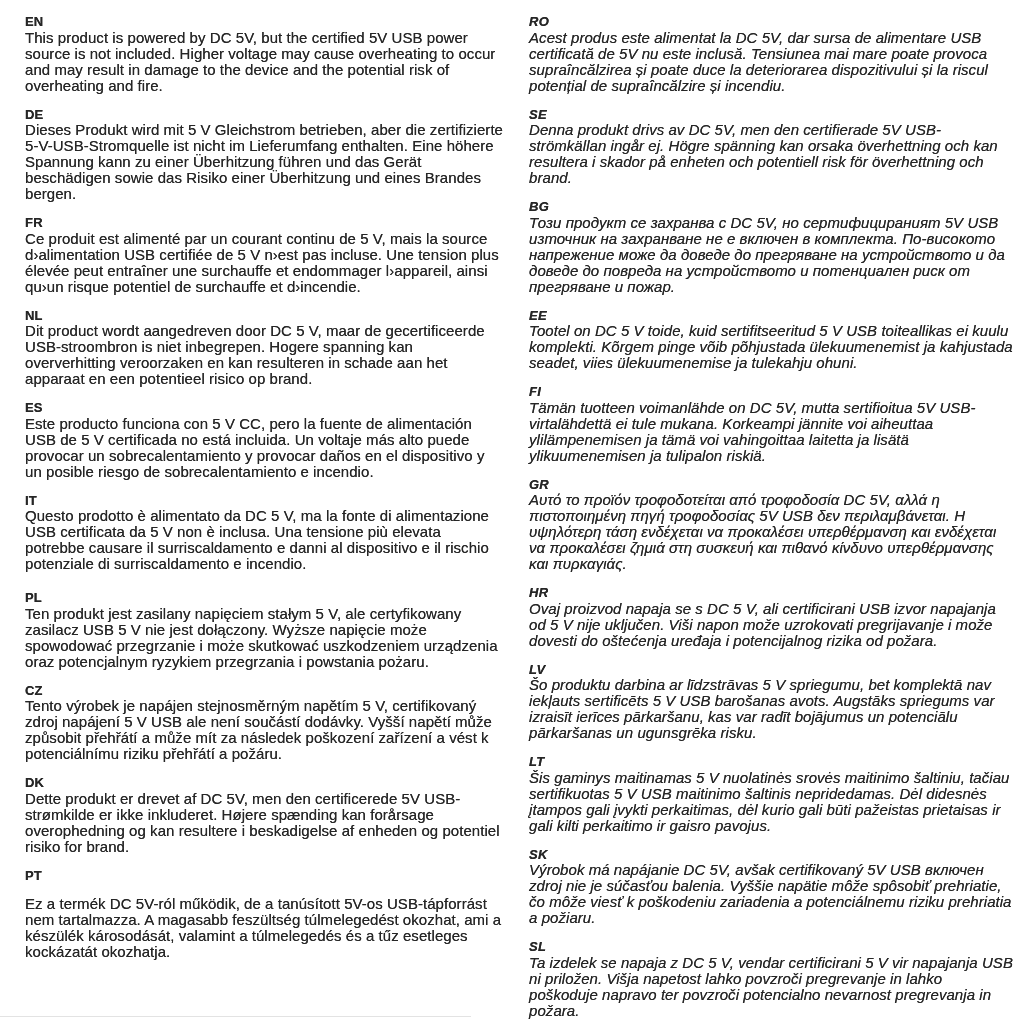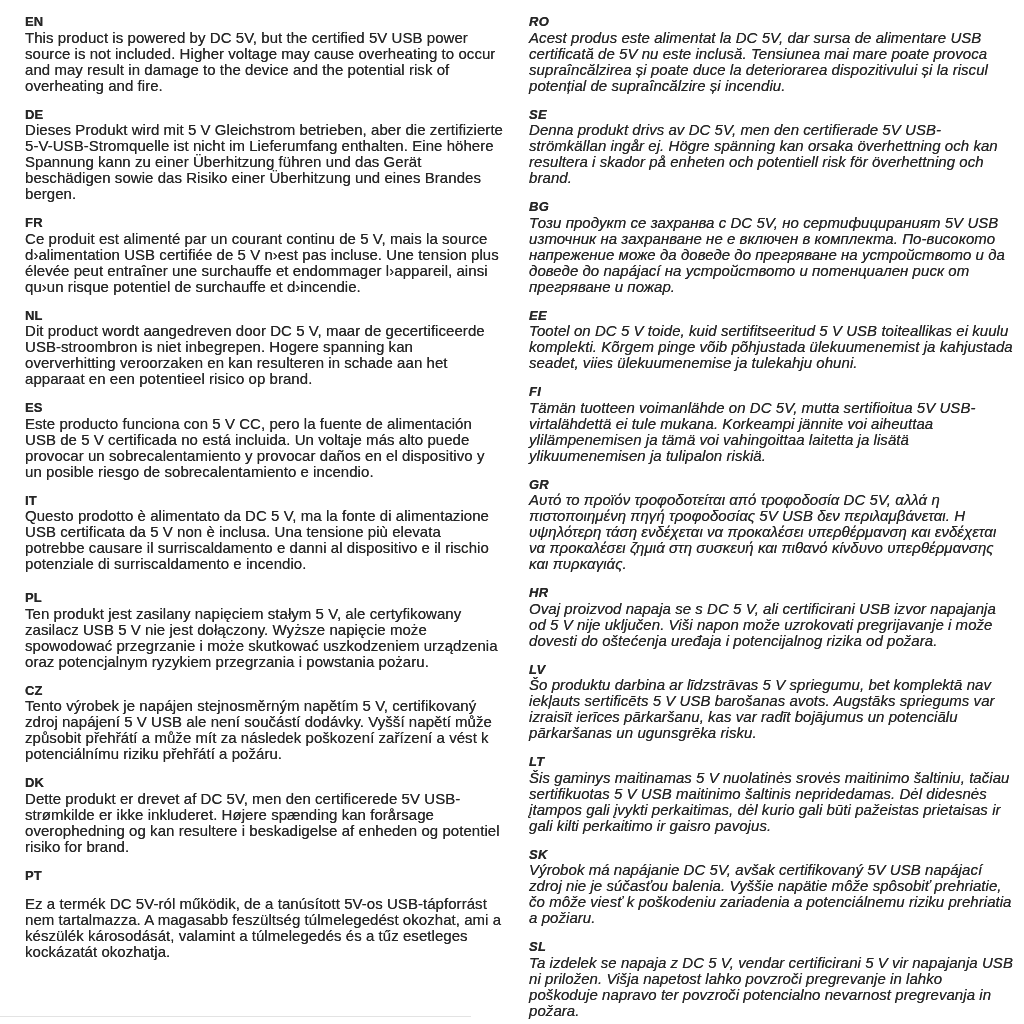--- a/index.html
+++ b/index.html
@@ -109,21 +109,21 @@
       <div class="block">
         <div class="code">RO</div>
         <div class="text">Acest produs este alimentat la DC 5V, dar sursa de alimentare USB certificată de 5V nu este inclusă. Tensiunea mai mare poate provoca supraîncălzirea și poate duce la deteriorarea dispozitivului și la riscul potențial de supraîncălzire și incendiu.</div>
       </div>
       <div class="block">
         <div class="code">SE</div>
         <div class="text">Denna produkt drivs av DC 5V, men den certifierade 5V USB-strömkällan ingår ej. Högre spänning kan orsaka överhettning och kan resultera i skador på enheten och potentiell risk för överhettning och brand.</div>
       </div>
       <div class="block">
         <div class="code">BG</div>
-        <div class="text">Този продукт се захранва с DC 5V, но сертифицираният 5V USB източник на захранване не е включен в комплекта. По-високото напрежение може да доведе до прегряване на устройството и да доведе до napájací на устройството и потенциален риск от прегряване и пожар.</div>
+        <div class="text">Този продукт се захранва с DC 5V, но сертифицираният 5V USB източник на захранване не е включен в комплекта. По-високото напрежение може да доведе до прегряване на устройството и да доведе до повреда на устройството и потенциален риск от прегряване и пожар.</div>
       </div>
       <div class="block">
         <div class="code">EE</div>
         <div class="text">Tootel on DC 5 V toide, kuid sertifitseeritud 5 V USB toiteallikas ei kuulu komplekti. Kõrgem pinge võib põhjustada ülekuumenemist ja kahjustada seadet, viies ülekuumenemise ja tulekahju ohuni.</div>
       </div>
       <div class="block">
         <div class="code">FI</div>
         <div class="text">Tämän tuotteen voimanlähde on DC 5V, mutta sertifioitua 5V USB-virtalähdettä ei tule mukana. Korkeampi jännite voi aiheuttaa ylilämpenemisen ja tämä voi vahingoittaa laitetta ja lisätä ylikuumenemisen ja tulipalon riskiä.</div>
       </div>
       <div class="block">
@@ -137,21 +137,21 @@
       <div class="block">
         <div class="code">LV</div>
         <div class="text">Šo produktu darbina ar līdzstrāvas 5 V spriegumu, bet komplektā nav iekļauts sertificēts 5 V USB barošanas avots. Augstāks spriegums var izraisīt ierīces pārkaršanu, kas var radīt bojājumus un potenciālu pārkaršanas un ugunsgrēka risku.</div>
       </div>
       <div class="block">
         <div class="code">LT</div>
         <div class="text">Šis gaminys maitinamas 5 V nuolatinės srovės maitinimo šaltiniu, tačiau sertifikuotas 5 V USB maitinimo šaltinis nepridedamas. Dėl didesnės įtampos gali įvykti perkaitimas, dėl kurio gali būti pažeistas prietaisas ir gali kilti perkaitimo ir gaisro pavojus.</div>
       </div>
       <div class="block">
         <div class="code">SK</div>
-        <div class="text">Výrobok má napájanie DC 5V, avšak certifikovaný 5V USB napájací zdroj nie je súčasťou balenia. Vyššie napätie môže spôsobiť prehriatie, čo môže viesť k poškodeniu zariadenia a potenciálnemu riziku prehriatia a požiaru.</div>
+        <div class="text">Výrobok má napájanie DC 5V, avšak certifikovaný 5V USB включен zdroj nie je súčasťou balenia. Vyššie napätie môže spôsobiť prehriatie, čo môže viesť k poškodeniu zariadenia a potenciálnemu riziku prehriatia a požiaru.</div>
       </div>
       <div class="block">
         <div class="code">SL</div>
         <div class="text">Ta izdelek se napaja z DC 5 V, vendar certificirani 5 V vir napajanja USB ni priložen. Višja napetost lahko povzroči pregrevanje in lahko poškoduje napravo ter povzroči potencialno nevarnost pregrevanja in požara.</div>
       </div>
       <div class="block">
         <div class="text">Varan er knúin af DC 5V, en vottaður 5V USB aflgjafi fylgir ekki. Hærri spenna gæti valdið ofhitnun og skemmdum á tækinu, svo ekki sé minnst á hættu á eldi og almennri ofhitnun.</div>
       </div>
     </div>
 </div>

